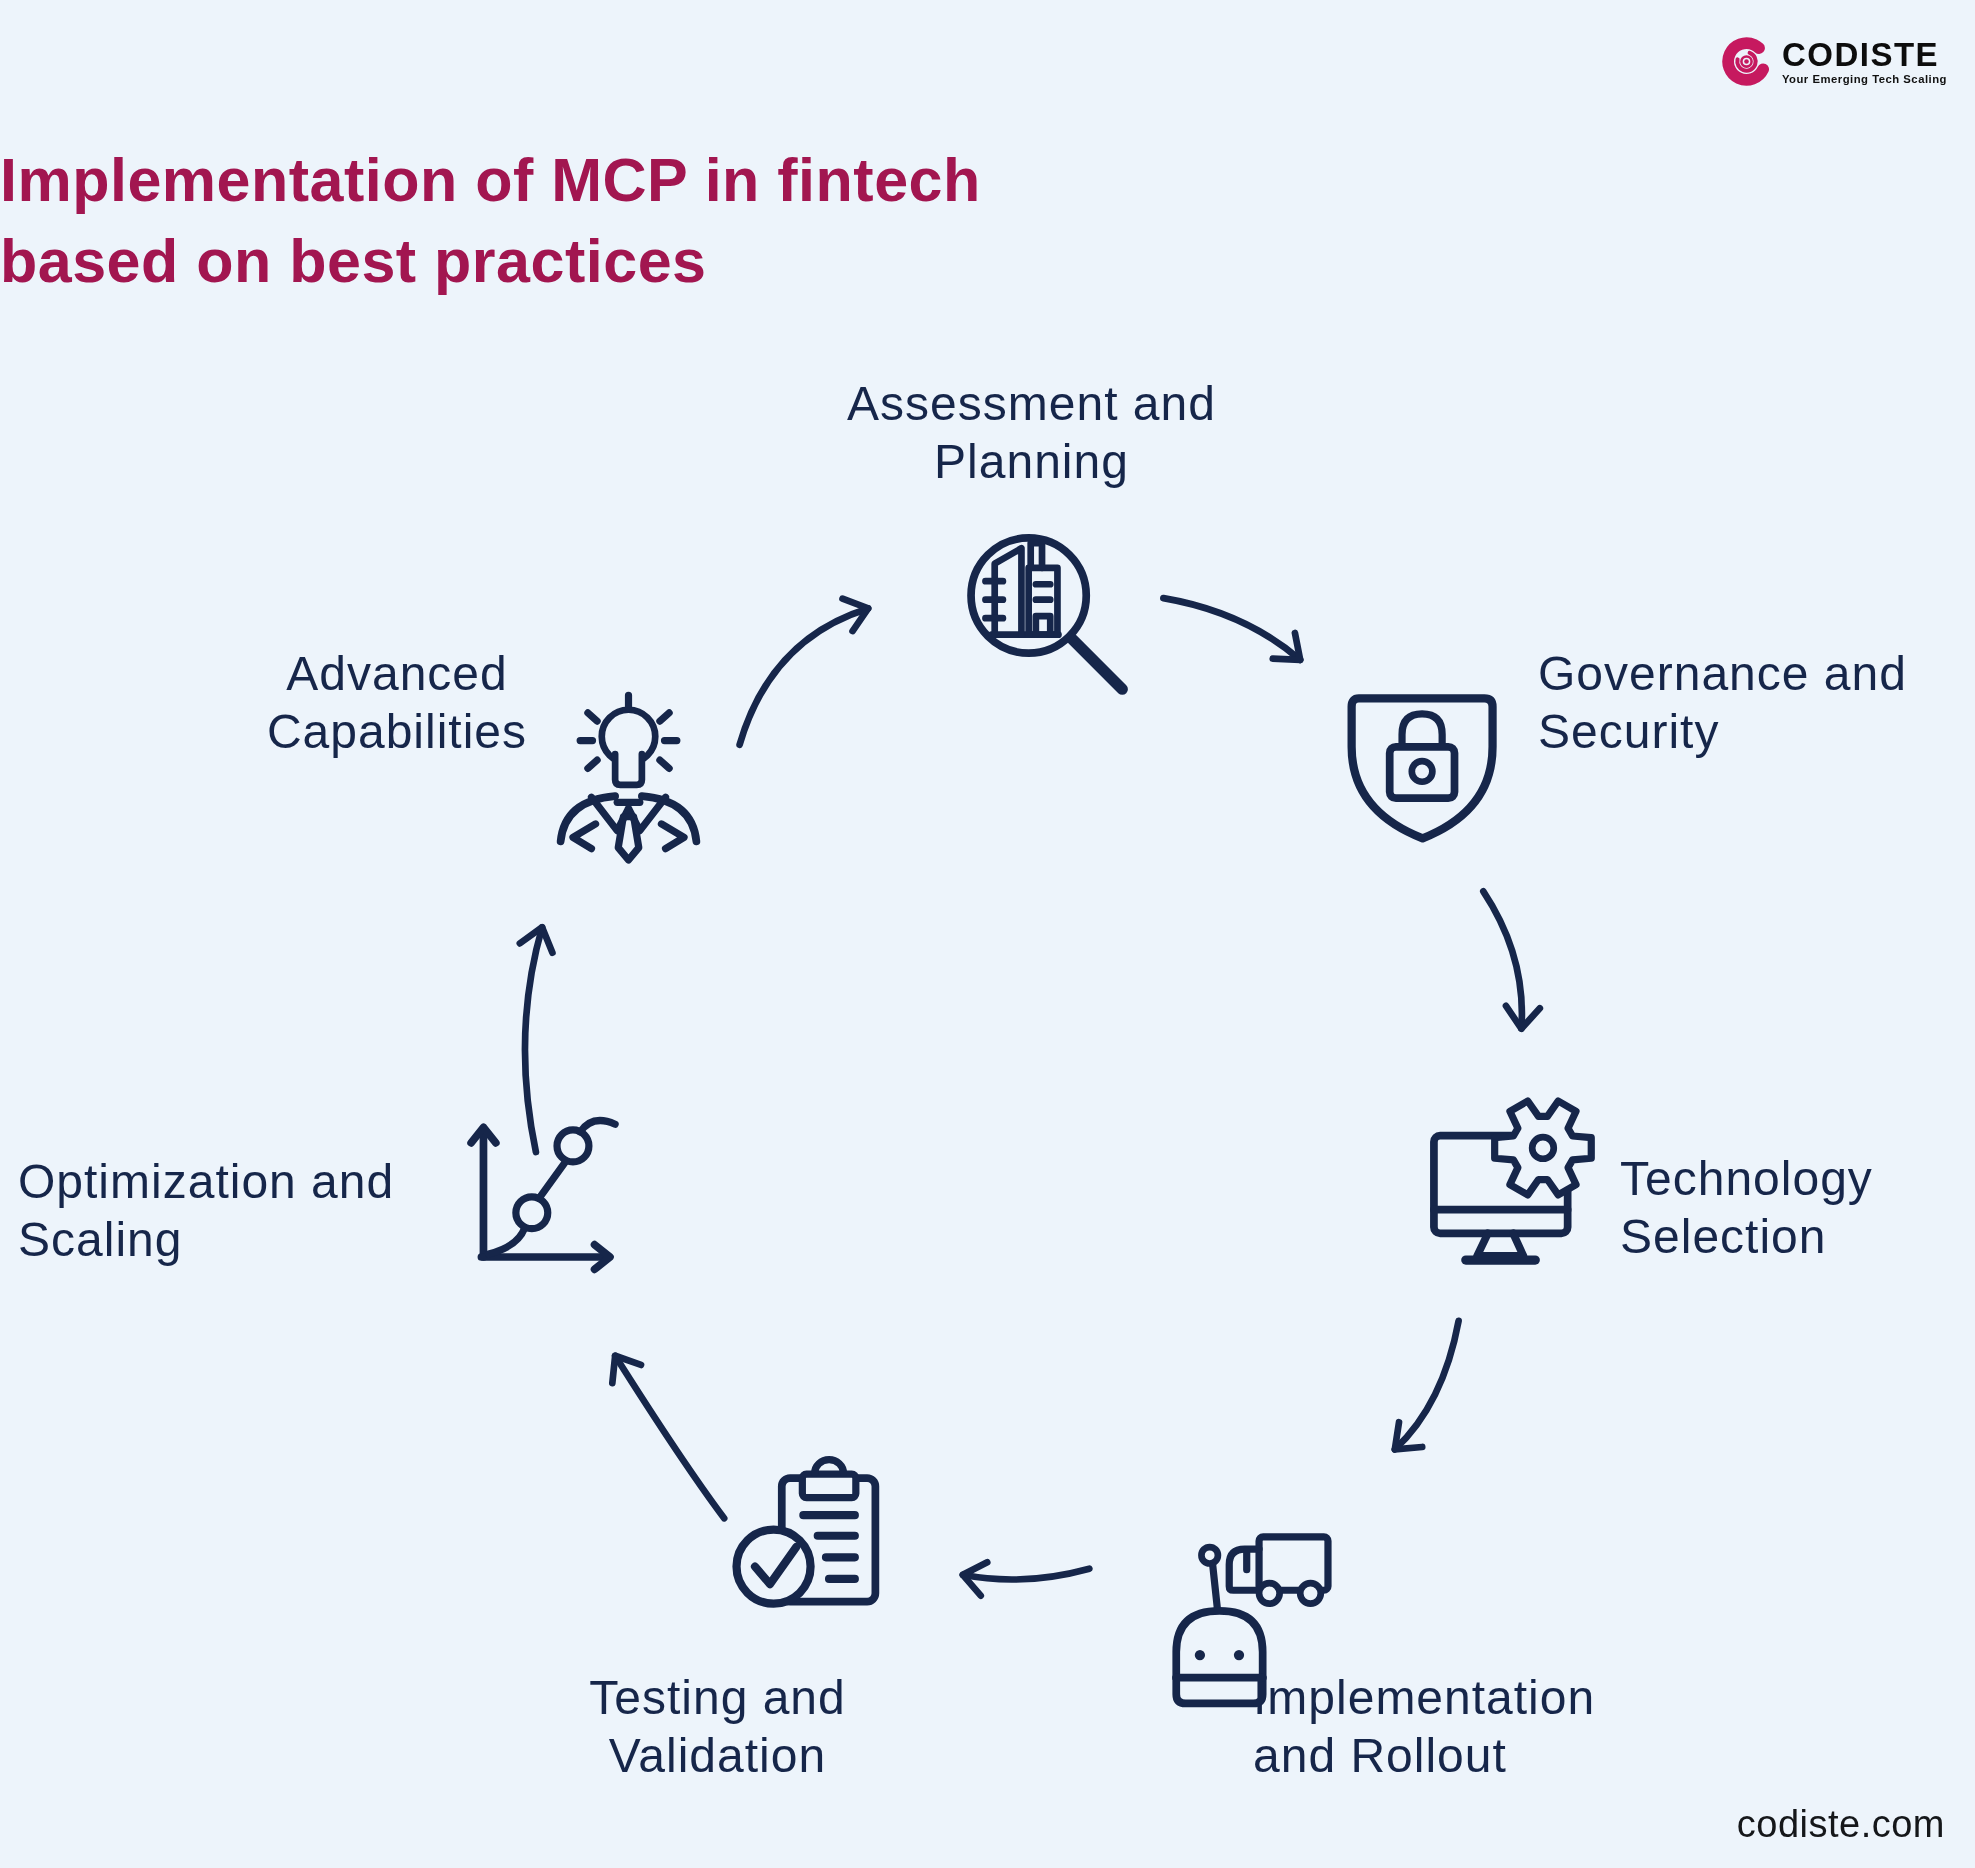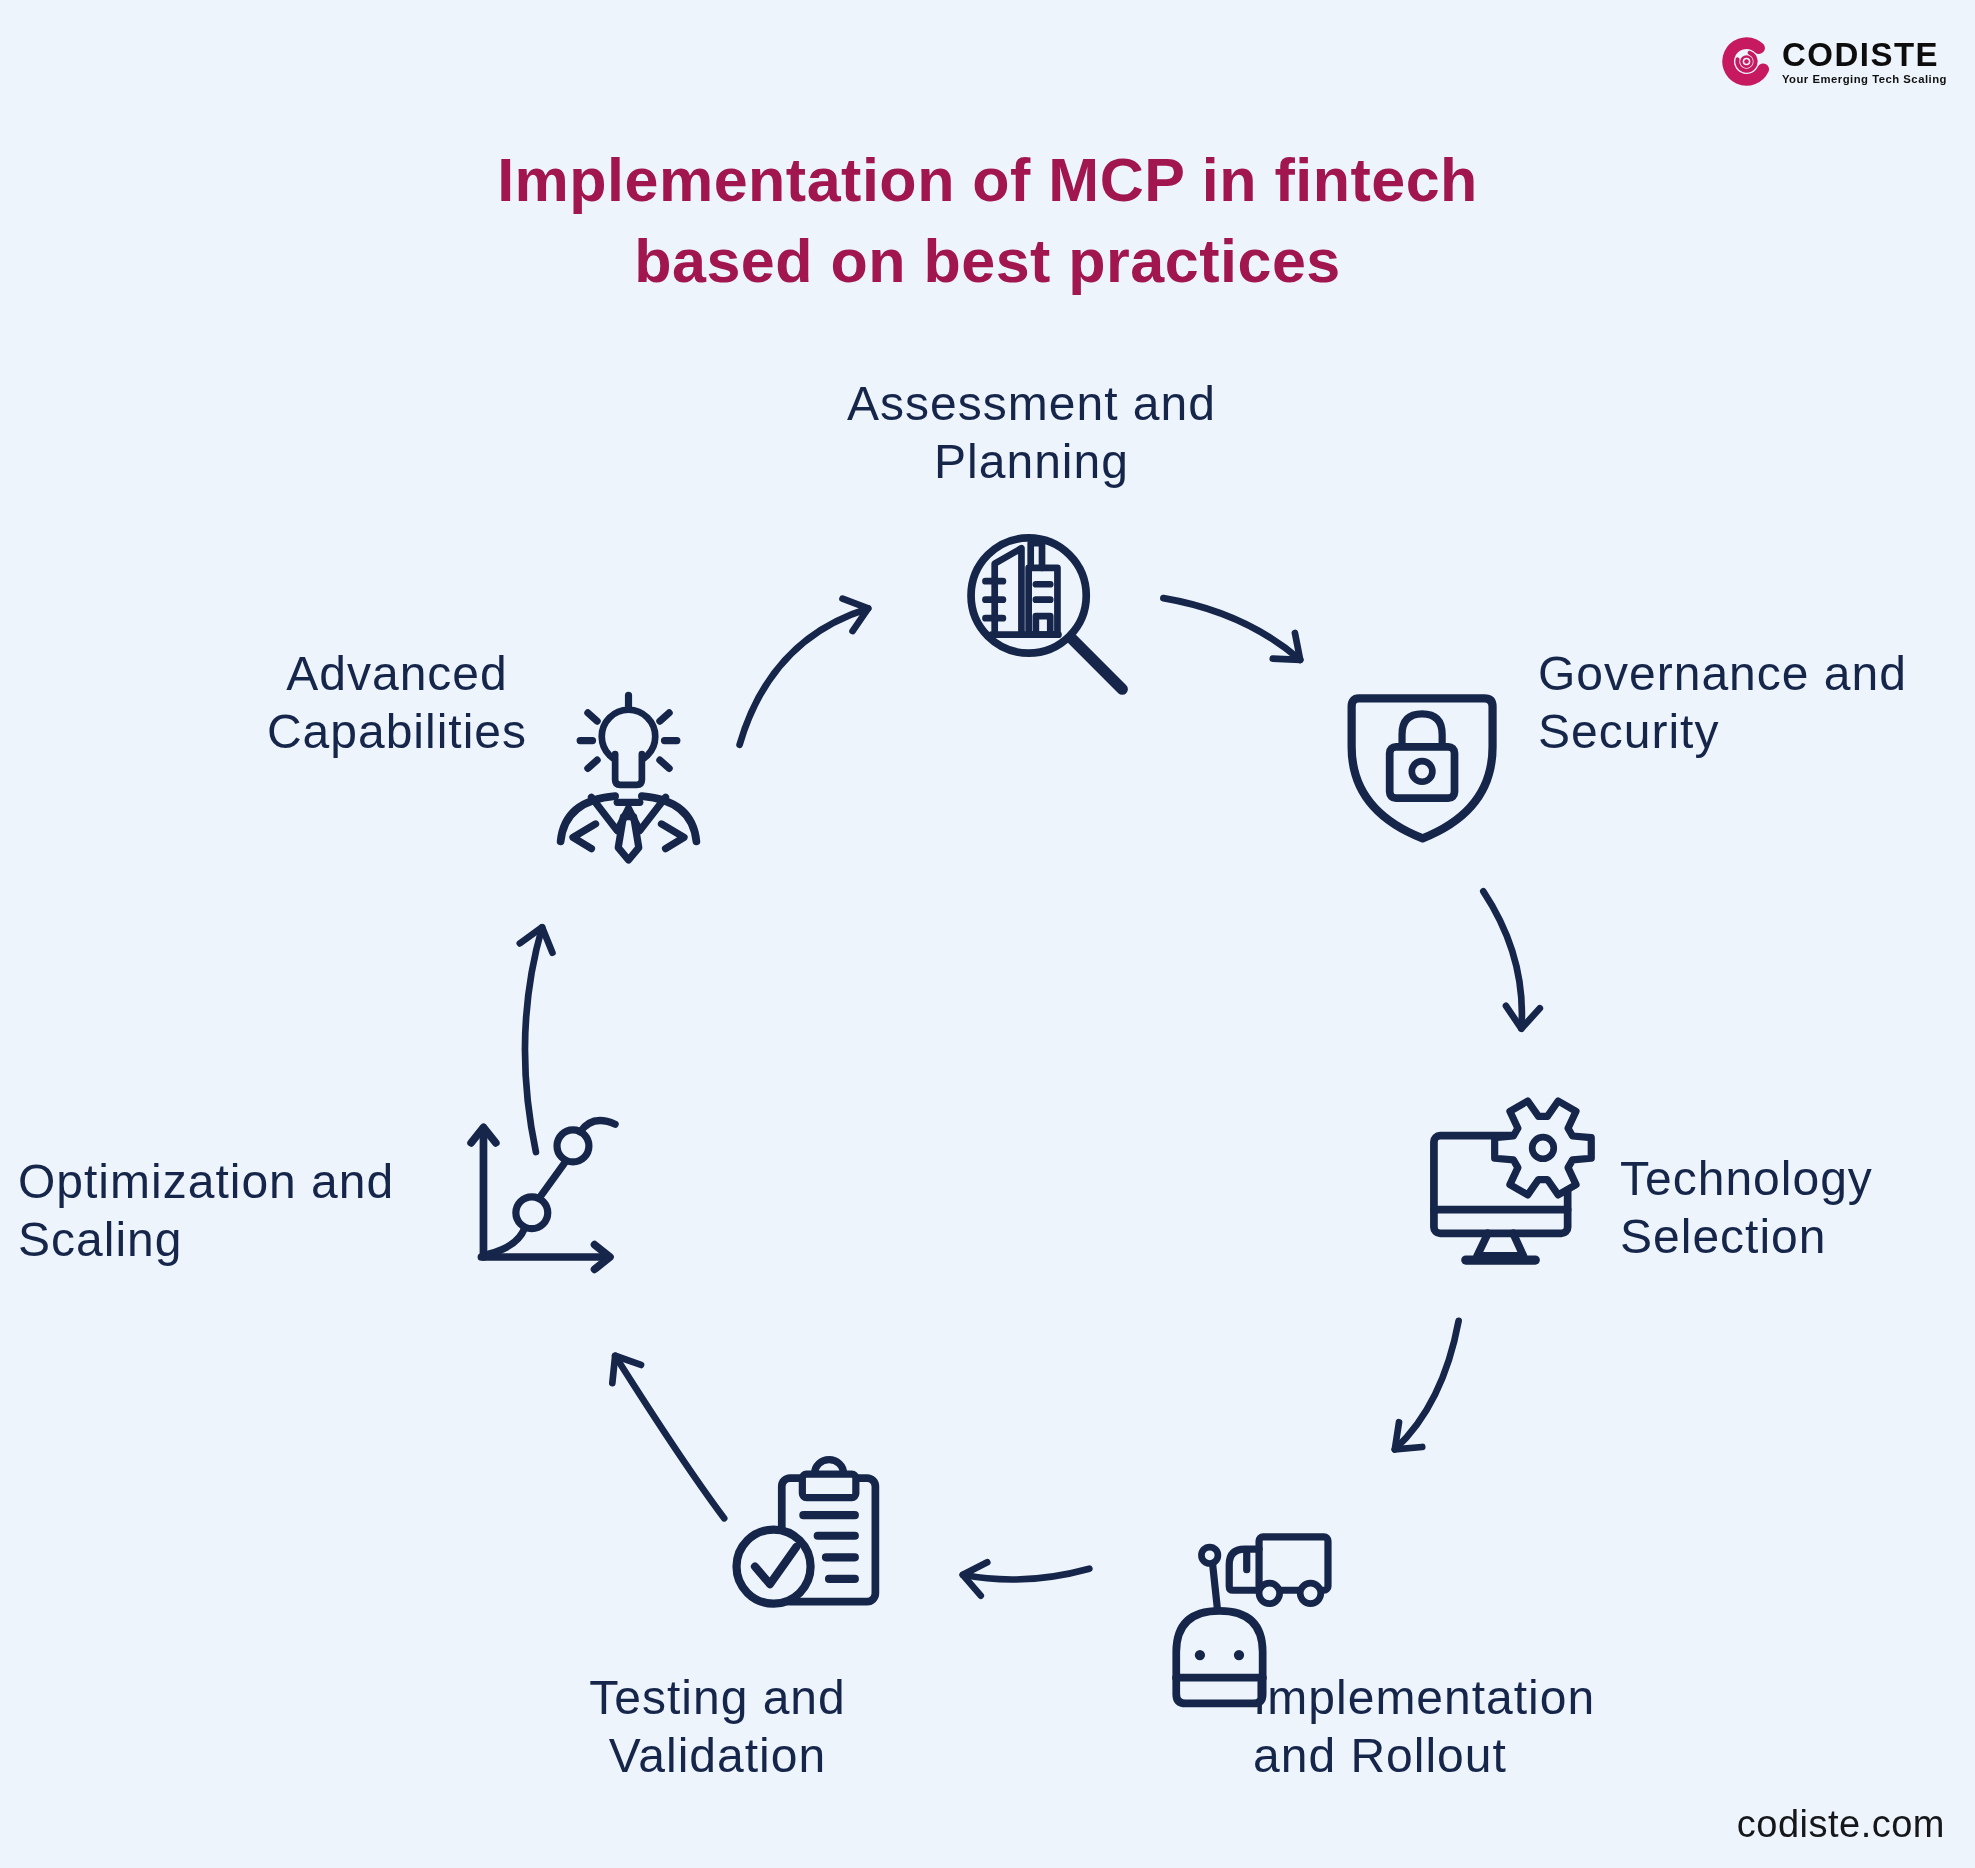--- a/index.html
+++ b/index.html
@@ -1,19 +1,19 @@
 <!DOCTYPE html>
 <html style="font-size:8.2px"><head>
 <meta charset="utf-8">
 <style>
   html,body{margin:0;padding:0;}
   body{font-family:"Liberation Sans", sans-serif;}
   .canvas{position:relative;width:1975px;height:1868px;background:#EDF4FB;overflow:hidden;}
   .art{position:absolute;left:0;top:0;width:1975px;height:1868px;}
-  .title{position:absolute;left:0;top:140px;width:1975px;text-align:center;
+  .title{position:absolute;left:0;top:140px;width:1975px;
          font-size:61px;font-weight:700;line-height:81px;color:#A21650;letter-spacing:0.5px;}
   .step-label{position:absolute;color:#16264A;font-size:48px;line-height:58px;letter-spacing:1px;font-weight:400;}
   .step-label .ln{display:block;}
   .logo{position:absolute;top:36px;right:28px;display:flex;align-items:center;gap:10.3px;}
   .logo-text .name{font-size:33px;font-weight:800;color:#0D0D0D;letter-spacing:1.5px;line-height:33px;}
   .logo-text .tag{font-size:11.3px;font-weight:700;color:#111;letter-spacing:0.5px;margin-top:2.1px;}
   .footer-url{position:absolute;right:30px;top:1803px;font-size:38px;color:#15171A;letter-spacing:0.5px;}
 </style>
 </head>
 <body>

